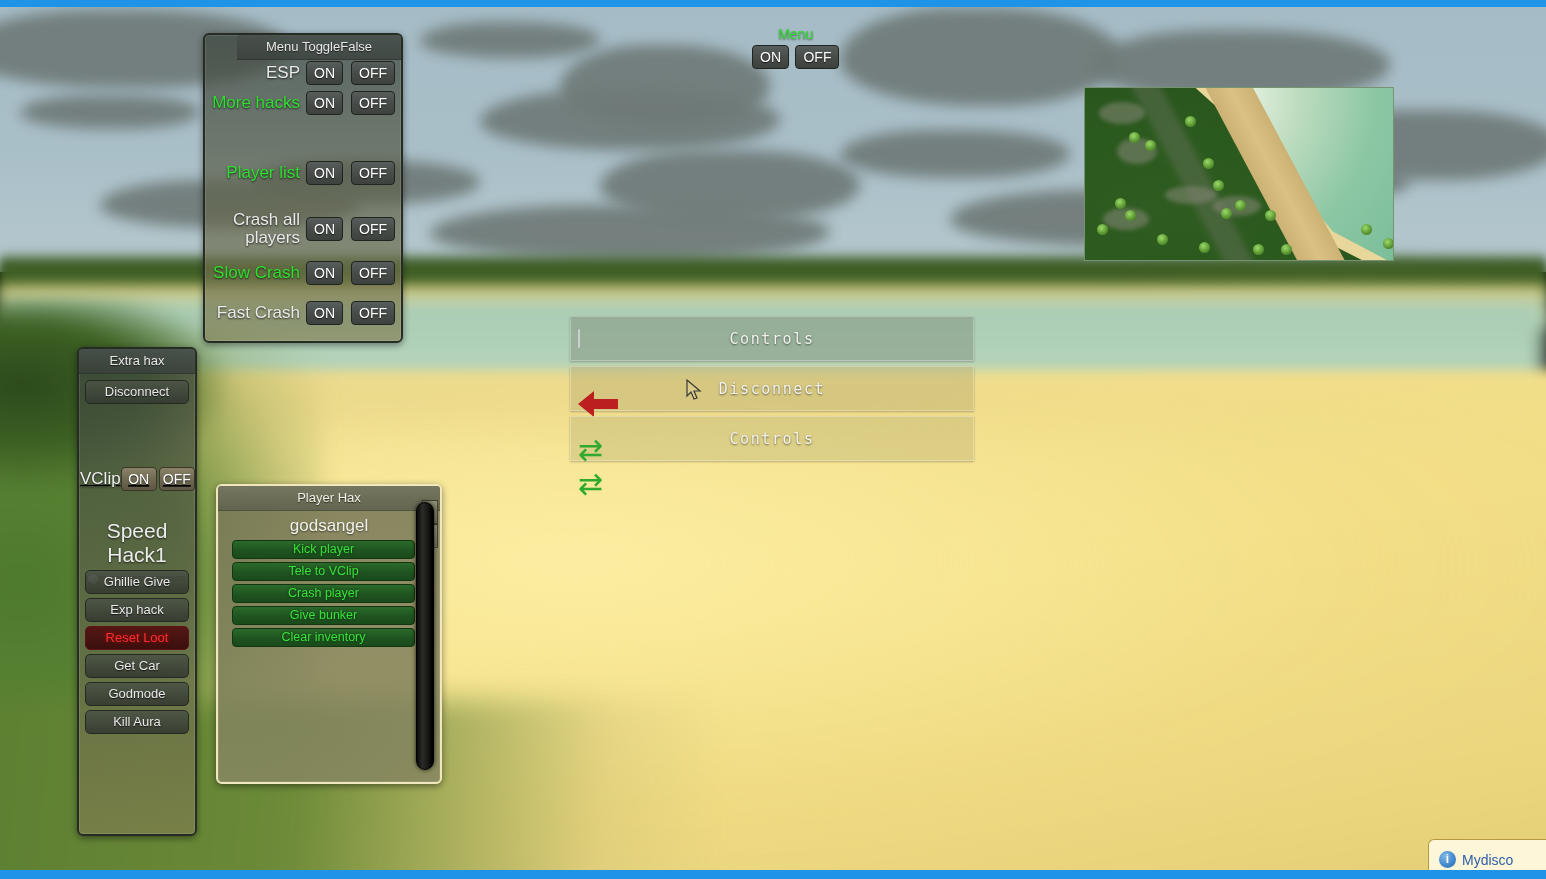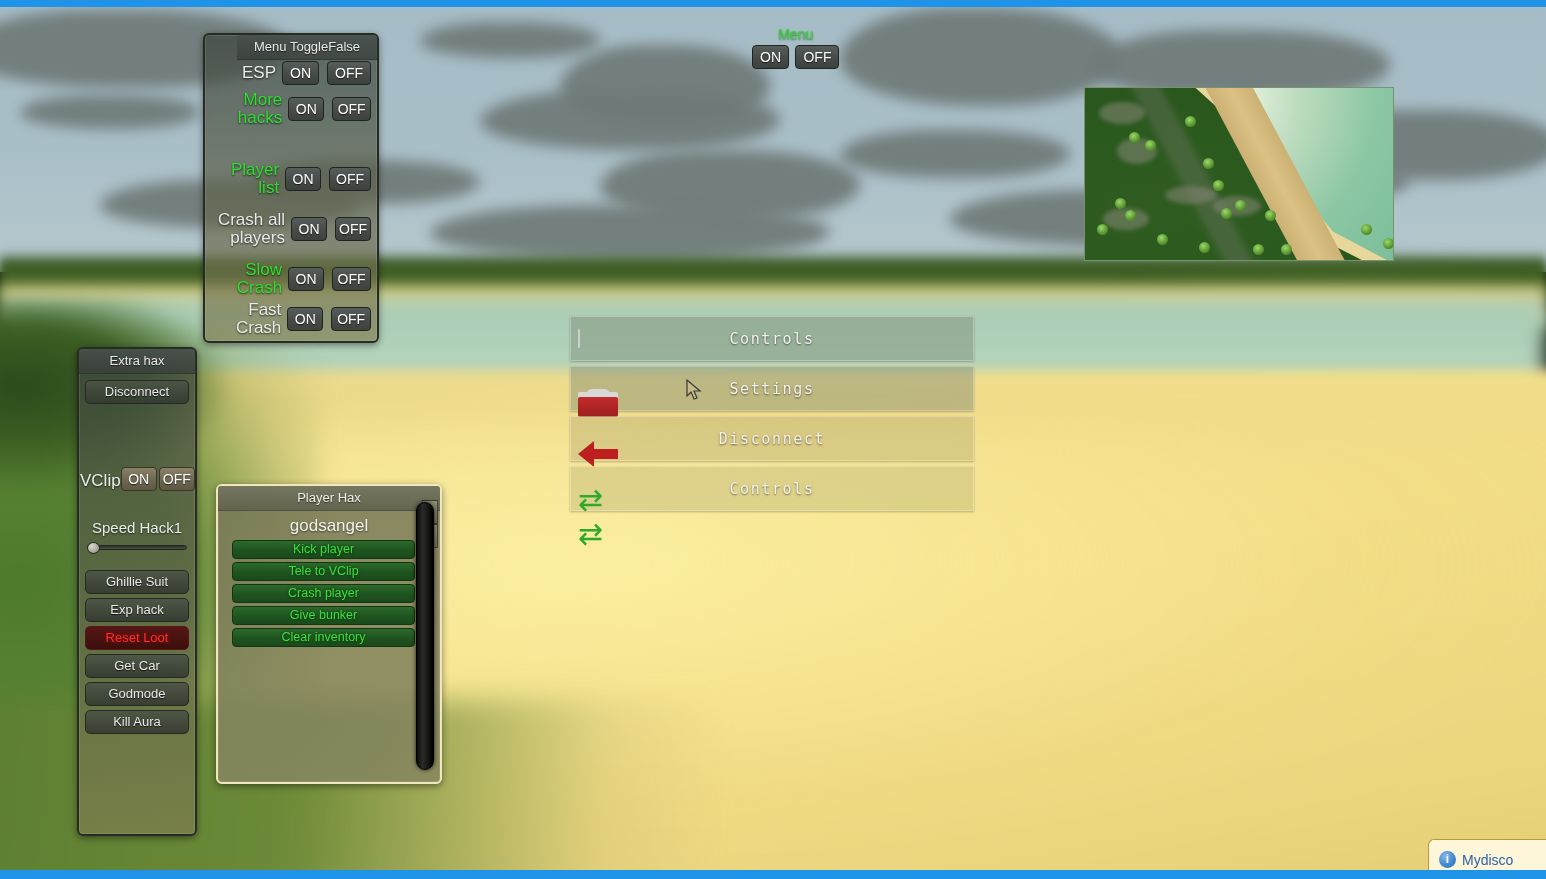--- a/index.html
+++ b/index.html
@@ -151,21 +151,21 @@
     min-width:36px; height:24px; padding:0 7px;
     font-size:14px; color:#fff;
     background: linear-gradient(180deg,#575d5a 0%,#464b48 55%,#3d423f 100%);
     border:1px solid #20241f; border-radius:4px;
     text-shadow:0 1px 1px rgba(0,0,0,.7);
     cursor:pointer; user-select:none;
   }
   .btn-onoff + .btn-onoff { margin-left:2px; }
 
   
-  #menu-toggle-panel { left:203px; top:33px; width:176px; height:310px;padding-left:32px; }
+  #menu-toggle-panel { left:203px; top:33px; width:200px; height:310px;padding-left:32px; }
   #menu-toggle-panel .row {
     display:flex; align-items:center; justify-content:flex-end; gap:6px;
     padding:0 6px; position:absolute; right:0;
   }
   #menu-toggle-panel .row .lbl {
     font-size:17px; text-align:right; line-height:1.05;
     text-shadow:0 1px 2px rgba(0,0,0,.75);
   }
   .lbl-white { color:#eaeaea; }
   .lbl-green { color:#2ee02e; }
@@ -187,29 +187,29 @@
     cursor:pointer; user-select:none;
   }
   .wide-btn.danger {
     color:#ff2d2d;
     background: linear-gradient(180deg, rgba(84,18,18,.95) 0%, rgba(56,10,10,.95) 100%);
     border-color:#5d1414;
     text-shadow:0 0 4px rgba(255,0,0,.5);
   }
   #vclip-row {
     position:absolute; left:0; top:118px; width:100%;
-    display:flex; align-items:flex-end;
+    display:flex; align-items:center;text-decoration:underline;
   }
   #vclip-row .lbl { color:#eee; font-size:17px; text-shadow:0 1px 2px rgba(0,0,0,.7); margin-left:1px; }
   #vclip-row .btn-onoff {
     background: linear-gradient(180deg,#8a8268 0%,#6e6851 55%,#5d5744 100%);
     border-color:#3a3529;
   }
   #speed-block { position:absolute; left:0; top:170px; width:100%; }
-  #speed-block .lbl { color:#ececec; font-size:15px; text-align:center; text-shadow:0 1px 2px rgba(0,0,0,.7); }
+  #speed-block .lbl { color:#ececec; font-size:21px; text-align:center; text-shadow:0 1px 2px rgba(0,0,0,.7); }
   .slider { position:relative; width:100px; height:8px; margin:7px auto 0; }
   .slider .track {
     position:absolute; left:0; top:2px; width:100%; height:5px;
     background: linear-gradient(180deg,#2c3128,#4a5142);
     border:1px solid #22261f; border-radius:3px;
   }
   .slider .thumb {
     position:absolute; left:0; top:-1px; width:13px; height:12px; border-radius:50%;
     background: radial-gradient(circle at 35% 30%, #d9d9d0 0%, #a8a89c 60%, #7d7d72 100%);
     border:1px solid #2a2d26; cursor:pointer;
@@ -468,21 +468,21 @@
 
     <div id="speed-block">
       <div class="lbl">Speed Hack1</div>
       <div class="slider">
         <div class="track"></div>
         <div class="thumb"></div>
       </div>
     </div>
 
     <div style="position:absolute; left:0; top:221px; width:100%;">
-      <span class="wide-btn">Ghillie Suit</span>
+      <span class="wide-btn">Ghillie Give</span>
       <span class="wide-btn">Exp hack</span>
       <span class="wide-btn danger">Reset Loot</span>
       <span class="wide-btn">Get Car</span>
       <span class="wide-btn">Godmode</span>
       <span class="wide-btn">Kill Aura</span>
     </div>
 
   </div>
 
   <div class="panel" id="player-hax">
@@ -505,26 +505,20 @@
   </div>
 
   <div id="game-menu">
 
     <div class="gm-row">
       <span class="gm-icon"><span class="ico-keyboard"></span></span>
       <span class="label">Controls</span>
     </div>
 
 
-    <div class="gm-row">
-      <span class="gm-icon">
-        <span class="ico-toolbox"><span class="handle"></span><span class="lid"></span><span class="body"></span></span>
-      </span>
-      <span class="label">Settings</span>
-    </div>
 
     <div class="gm-row" style="background:rgba(178,170,112,.42);">
       <span class="gm-icon">
         <span class="ico-arrow-left"><span class="shaft"></span><span class="head"></span></span>
       </span>
       <span class="label">Disconnect</span>
     </div>
 
     <div class="gm-row" style="background:rgba(186,178,116,.42);">
       <span class="gm-icon">

